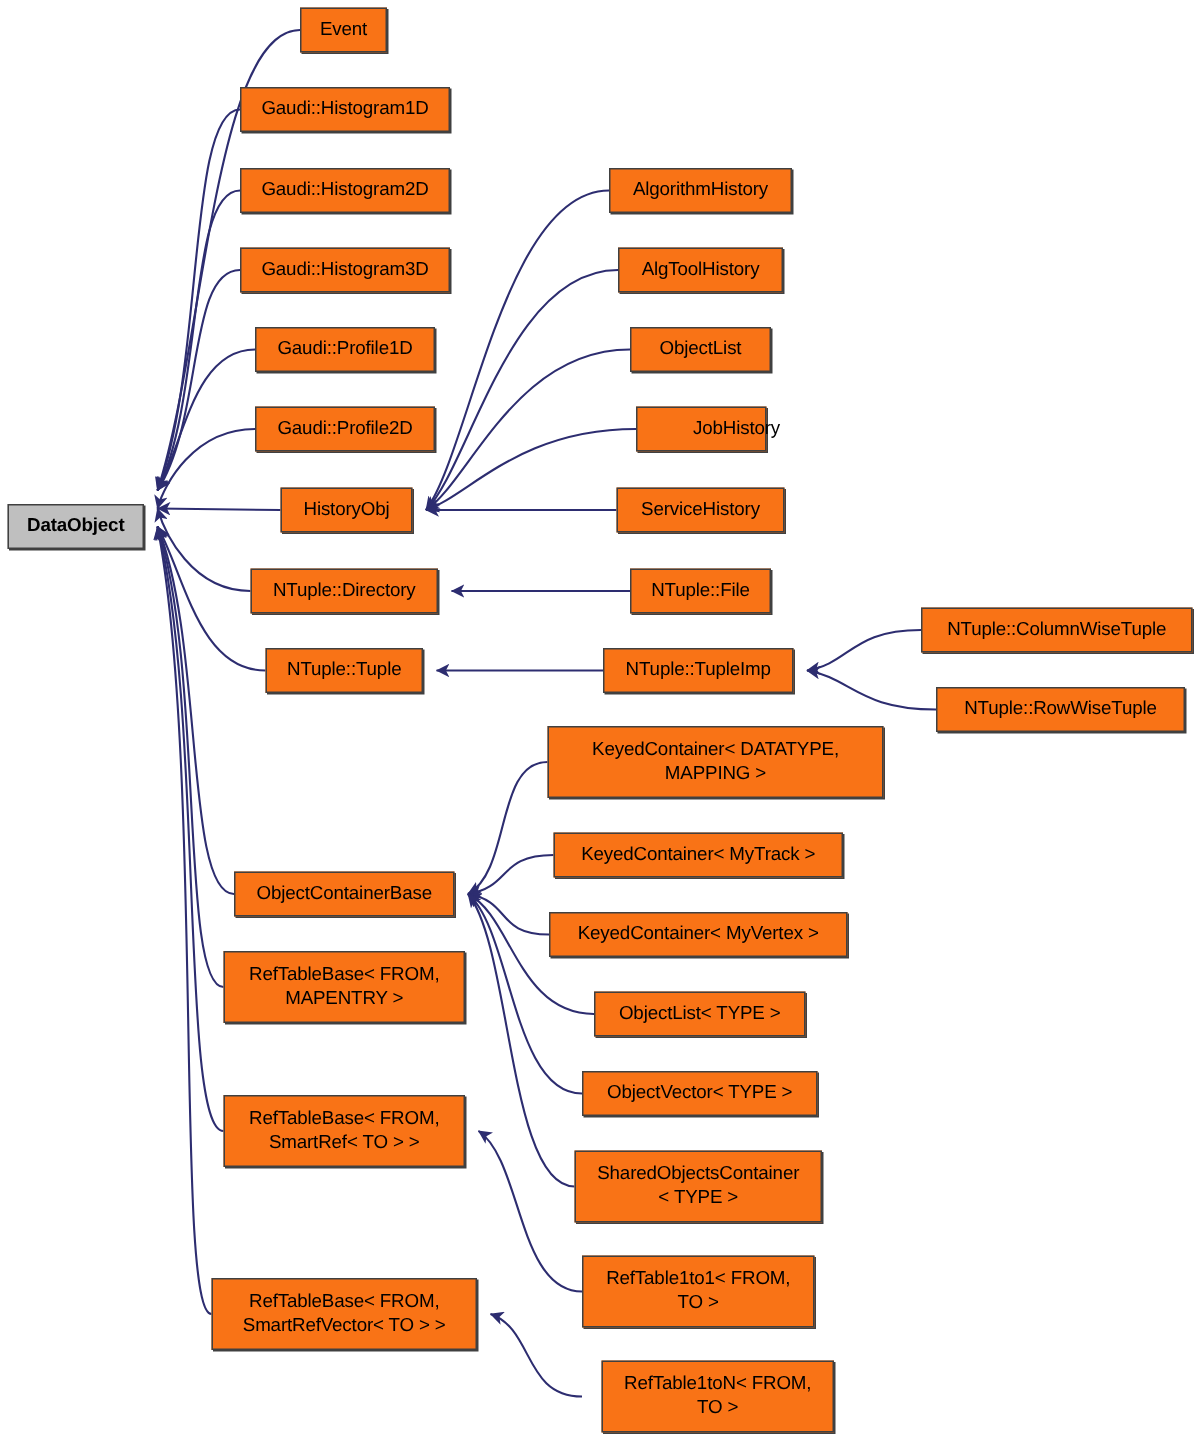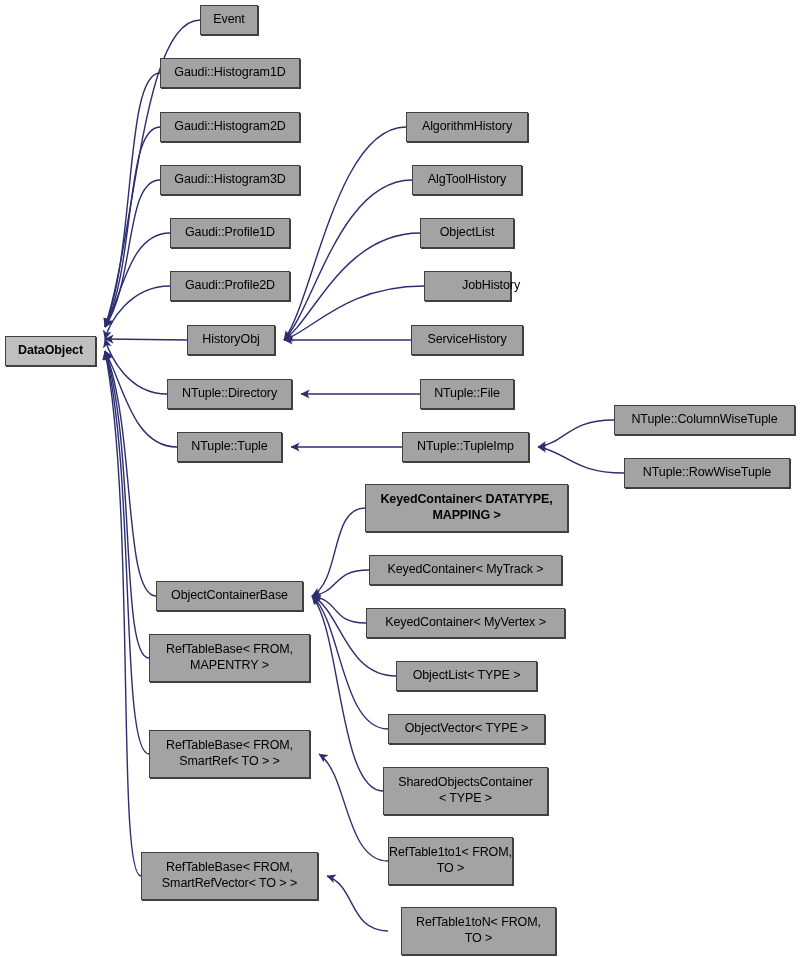--- a/index.html
+++ b/index.html
@@ -21,21 +21,21 @@
     left: 0;
     top: 0;
     width: 800px;
     height: 957px;
     pointer-events: none;
   }
   .node {
     position: absolute;
     box-sizing: border-box;
     border: 1px solid #404040;
-    background: #a3a3a3;
+    background: #f97316;
     color: #000000;
     font-size: 12.5px;
     line-height: 1.27;
     text-align: center;
     display: flex;
     align-items: center;
     justify-content: center;
     white-space: pre;
     letter-spacing: -0.1px;
     box-shadow: 1px 1px 0 0 #404040;
@@ -107,27 +107,27 @@
 SmartRef&lt; TO &gt; &gt;</span></div>
     <div class="node" style="left: 141px; top: 852px; width: 177px; height: 48px;"><span class="node-label">RefTableBase&lt; FROM,
 SmartRefVector&lt; TO &gt; &gt;</span></div>
     <div class="node" style="left: 406px; top: 112px; width: 122px; height: 30px;"><span class="node-label">AlgorithmHistory</span></div>
     <div class="node" style="left: 412px; top: 165px; width: 110px; height: 30px;"><span class="node-label">AlgToolHistory</span></div>
     <div class="node" style="left: 420px; top: 218px; width: 94px; height: 30px;"><span class="node-label">ObjectList</span></div>
     <div class="node" style="left: 424px; top: 271px; width: 87px; height: 30px; padding-left: 37px;"><span class="node-label">JobHistory</span></div>
     <div class="node" style="left: 411px; top: 325px; width: 112px; height: 30px;"><span class="node-label">ServiceHistory</span></div>
     <div class="node" style="left: 420px; top: 379px; width: 94px; height: 30px;"><span class="node-label">NTuple::File</span></div>
     <div class="node" style="left: 402px; top: 432px; width: 127px; height: 30px;"><span class="node-label">NTuple::TupleImp</span></div>
-    <div class="node" style="left: 365px; top: 484px; width: 203px; height: 48px; font-weight: bold;"><span class="node-label">KeyedContainer&lt; DATATYPE,
+    <div class="node" style="left: 365px; top: 484px; width: 224px; height: 48px;"><span class="node-label">KeyedContainer&lt; DATATYPE,
 MAPPING &gt;</span></div>
     <div class="node" style="left: 369px; top: 555px; width: 193px; height: 30px;"><span class="node-label">KeyedContainer&lt; MyTrack &gt;</span></div>
     <div class="node" style="left: 366px; top: 608px; width: 199px; height: 30px;"><span class="node-label">KeyedContainer&lt; MyVertex &gt;</span></div>
     <div class="node" style="left: 396px; top: 661px; width: 141px; height: 30px;"><span class="node-label">ObjectList&lt; TYPE &gt;</span></div>
     <div class="node" style="left: 388px; top: 714px; width: 157px; height: 30px;"><span class="node-label">ObjectVector&lt; TYPE &gt;</span></div>
     <div class="node" style="left: 383px; top: 767px; width: 165px; height: 48px;"><span class="node-label">SharedObjectsContainer
 &lt; TYPE &gt;</span></div>
-    <div class="node" style="left: 388px; top: 837px; width: 125px; height: 48px;"><span class="node-label">RefTable1to1&lt; FROM,
+    <div class="node" style="left: 388px; top: 837px; width: 155px; height: 48px;"><span class="node-label">RefTable1to1&lt; FROM,
 TO &gt;</span></div>
     <div class="node" style="left: 388px; top: 907px; width: 155px; height: 48px; margin-left: 13px;"><span class="node-label">RefTable1toN&lt; FROM,
 TO &gt;</span></div>
     <div class="node" style="left: 614px; top: 405px; width: 181px; height: 30px;"><span class="node-label">NTuple::ColumnWiseTuple</span></div>
     <div class="node" style="left: 624px; top: 458px; width: 166px; height: 30px;"><span class="node-label">NTuple::RowWiseTuple</span></div>
   </div>
 
 </body></html>

